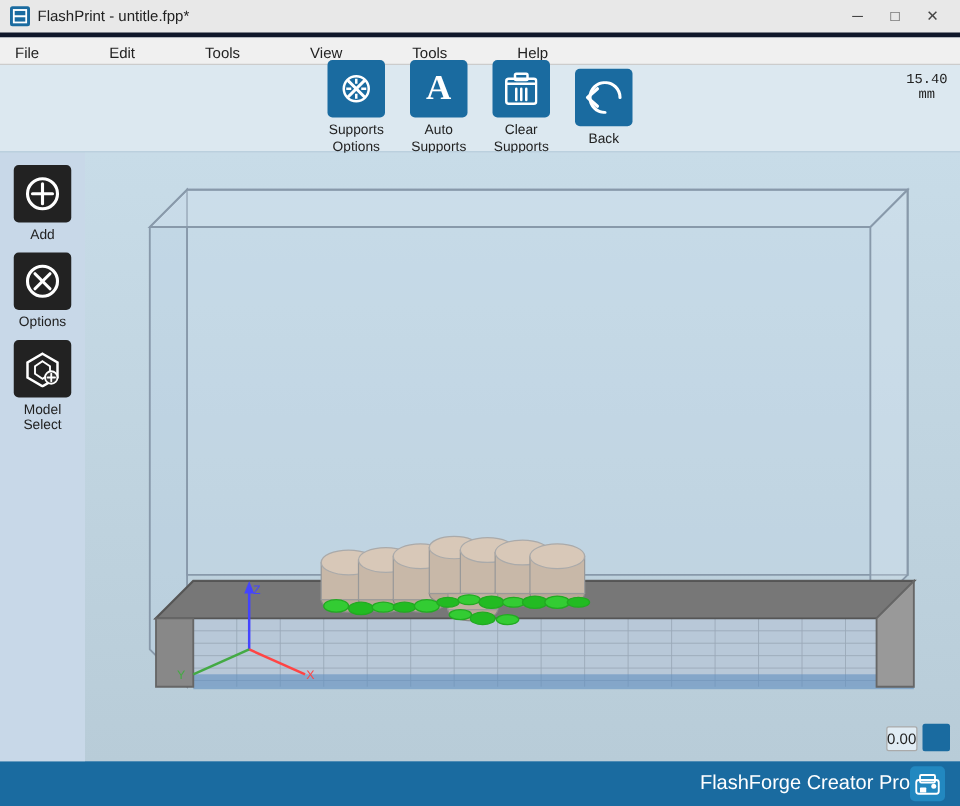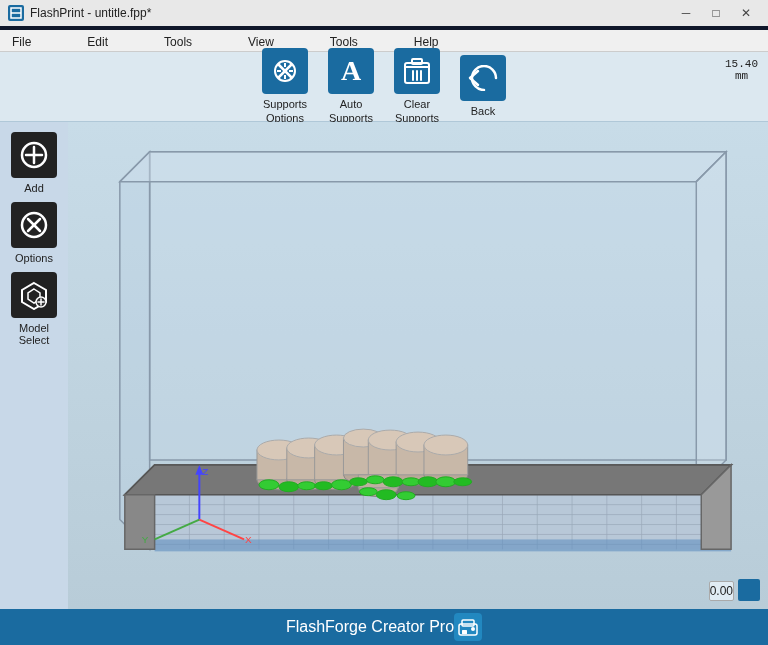--- a/index.html
+++ b/index.html
@@ -196,21 +196,21 @@
       border: 1px solid #aaa;
       border-radius: 2px;
     }
 
     
     #status-bar {
       height: 36px;
       background: #1a6ba0;
       display: flex;
       align-items: center;
-      justify-content: center;
+      justify-content: flex-end;
       padding: 0 12px;
       color: white;
     }
     #status-text {
       font-size: 16px;
       font-weight: 500;
     }
     #status-icon {
       width: 28px;
       height: 28px;

